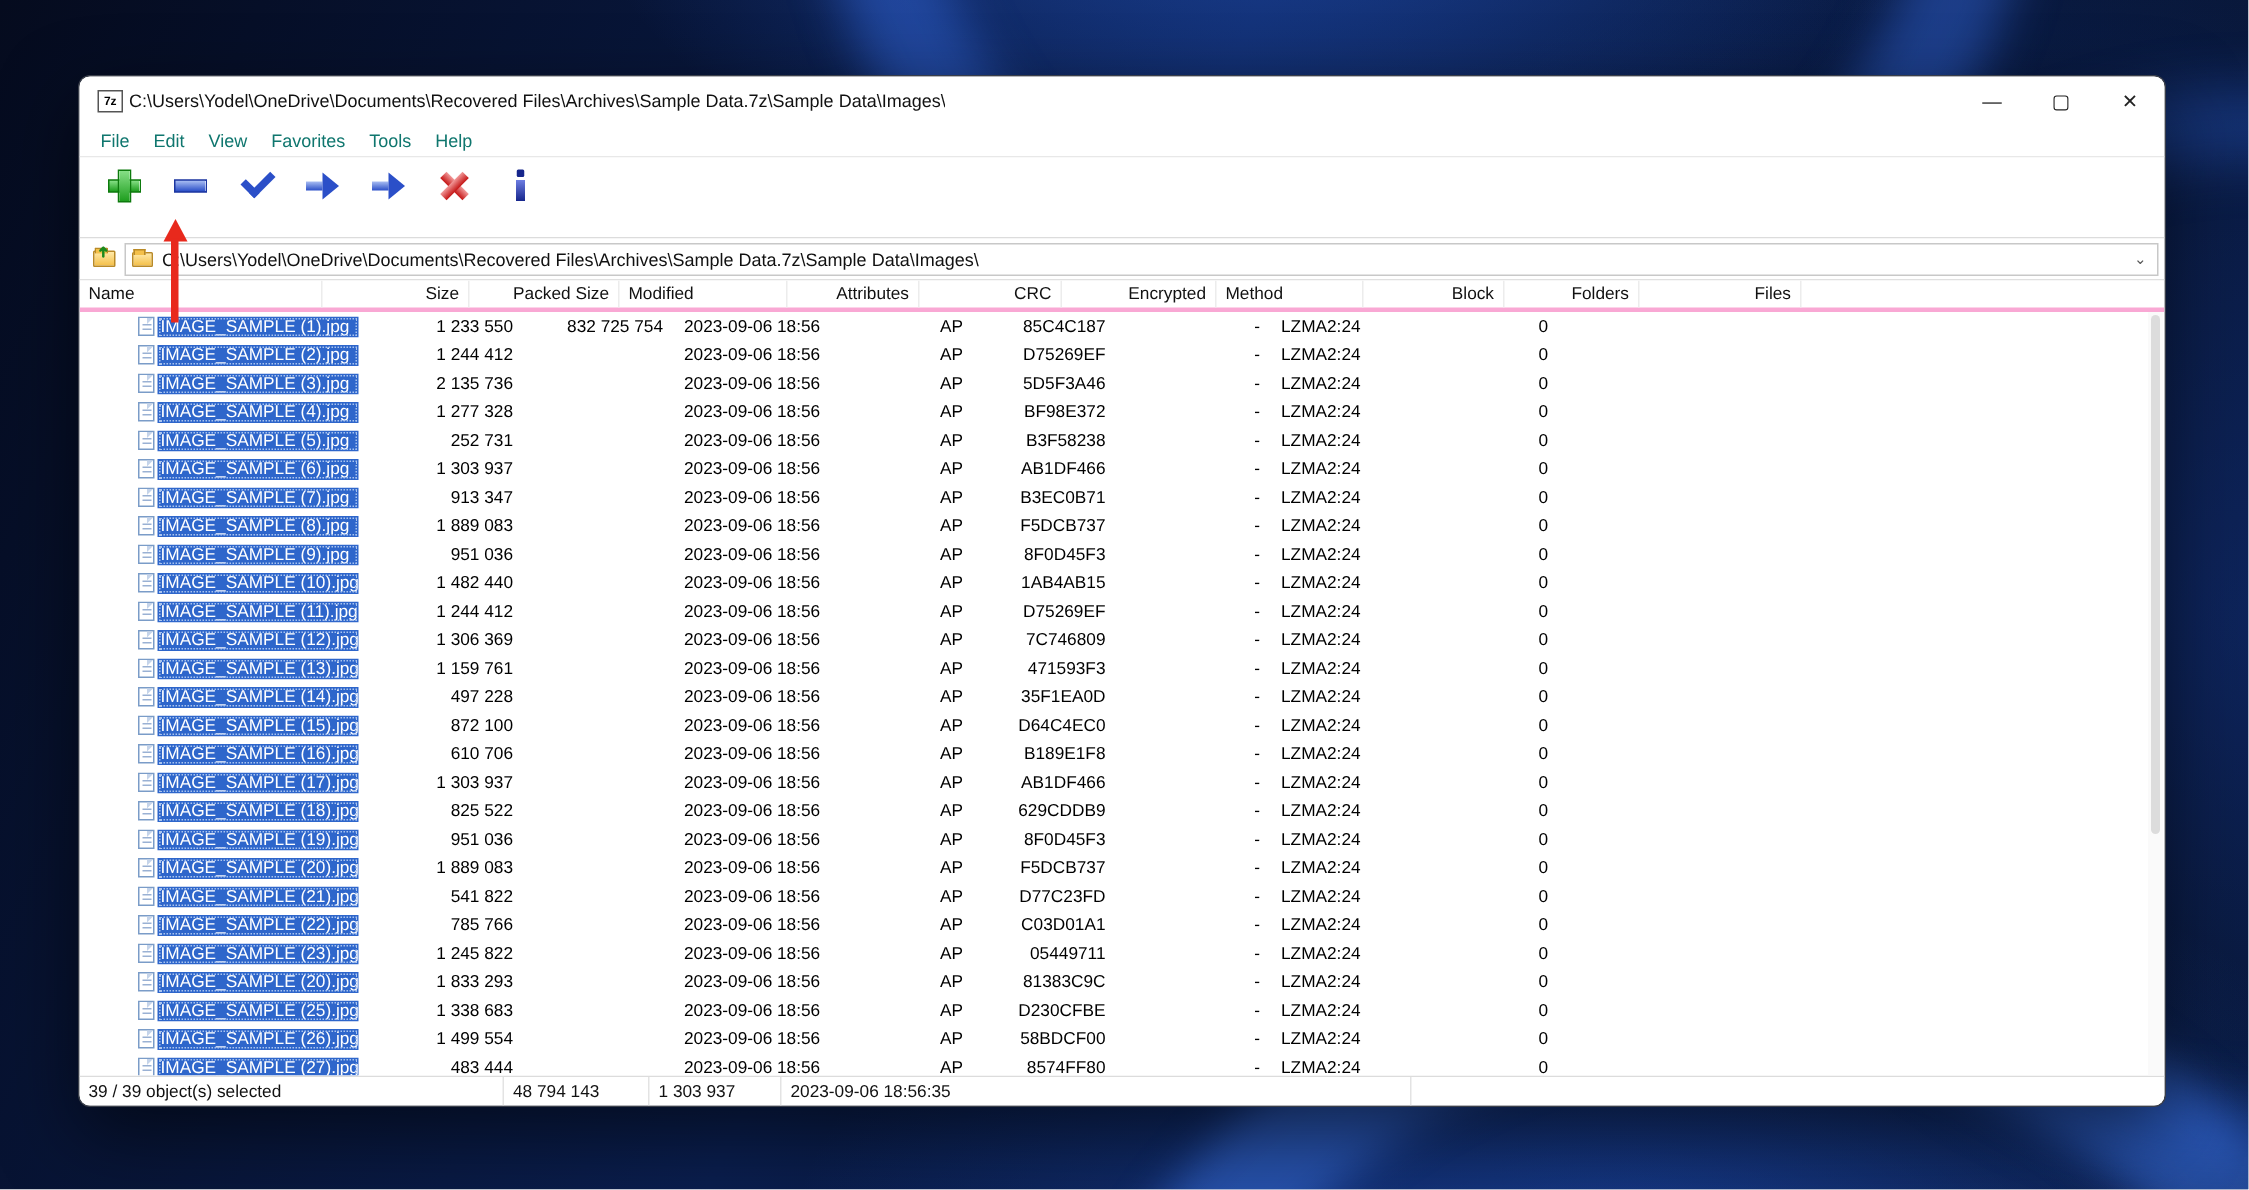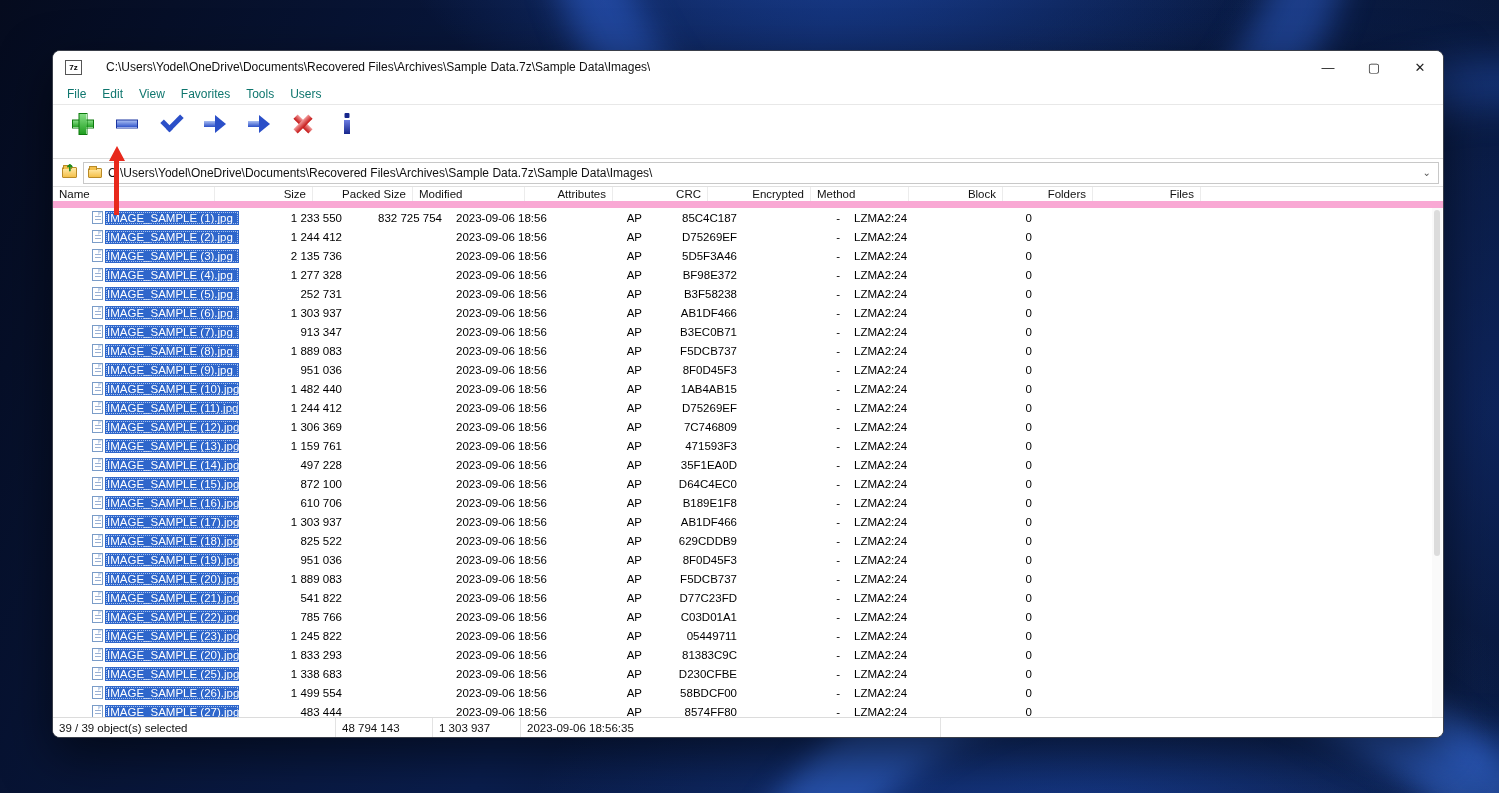--- a/index.html
+++ b/index.html
@@ -22,21 +22,21 @@
   .window{
     position:absolute; left:52px; top:50px; width:1392px; height:688px;
     background:#fff; border-radius:8px; border:1px solid #3a3f4a;
     box-shadow:0 18px 50px rgba(0,0,0,.55);
     display:flex; flex-direction:column; overflow:hidden;
     font-size:12px; color:#000;
   }
 
   .titlebar{ height:32px; flex:0 0 32px; display:flex; align-items:center; background:#fff; padding-left:12px; }
   .app-icon{ width:17px;height:15px; border:1px solid #555; background:#fff; color:#000;
-    font-size:8px; font-weight:bold; display:flex; align-items:center; justify-content:center; margin-right:24px; }
+    font-size:8px; font-weight:bold; display:flex; align-items:center; justify-content:center; margin-right:4px; }
   .title-text{ font-size:12px; color:#111; white-space:nowrap; overflow:hidden; }
   .win-controls{ margin-left:auto; display:flex; height:100%; }
   .win-btn{ width:46px; height:100%; display:flex; align-items:center; justify-content:center; font-size:13px; color:#222; cursor:default; }
 
   .menubar{ height:22px; flex:0 0 22px; display:flex; align-items:center; background:#fff; padding-left:6px; border-bottom:1px solid #e8e8e8; }
   .menu-item{ padding:2px 8px; font-size:12px; color:#0f766e; }
 
   .toolbar{ height:54px; flex:0 0 54px; display:flex; align-items:flex-start; padding:4px 2px 0 8px; border-bottom:1px solid #dcdcdc; background:#fff; }
   .tb-btn{ width:44px; display:flex; flex-direction:column; align-items:center; padding-top:2px;gap:32px; }
   .tb-btn .tb-icon{ width:26px; height:25px; position:relative; }
@@ -62,21 +62,21 @@
   .up-folder::after{ content:"➜"; position:absolute; left:2px; top:-6px; color:#1c8a1c; font-size:10px; transform:rotate(-90deg); font-weight:bold; }
   .addr-field{ flex:1; height:22px; border:1px solid #c8c8c8; display:flex; align-items:center; padding:0 4px; margin-left:2px; background:#fff; }
   .addr-folder{ width:14px; height:10px; background:linear-gradient(#ffe9a8,#f4c04a); border:1px solid #b98a27; border-radius:1px; position:relative; margin-right:6px; flex:0 0 auto; }
   .addr-folder::before{ content:""; position:absolute; left:0; top:-3px; width:6px; height:3px; background:#f4c04a; border:1px solid #b98a27; border-bottom:none; }
   .addr-text{ font-size:12px; color:#111; white-space:nowrap; overflow:hidden; flex:1; }
   .addr-chevron{ color:#555; font-size:10px; padding:0 3px; flex:0 0 auto; }
 
   
   .list{ flex:1; display:flex; flex-direction:column; overflow:hidden; position:relative; background:#fff; }
   .grid-row{ display:grid; grid-template-columns:162px 98px 100px 112px 88px 95px 103px 98px 94px 90px 108px 1fr; align-items:center; }
-  .list-header{ height:21px; flex:0 0 21px; border-bottom:7px solid #f9a8d4; font-size:11.5px; color:#111; }
+  .list-header{ height:21px; flex:0 0 21px; border-bottom:3px solid #f9a8d4; font-size:11.5px; color:#111; }
   .list-header .hcell{ height:100%; display:flex; align-items:center; border-right:1px solid #ececec; padding:0 6px; white-space:nowrap; overflow:hidden; }
   .list-header .hcell.right{ justify-content:flex-end; }
   .rows{ flex:1; overflow:hidden; position:relative; }
   .row{ height:19px; font-size:11.5px; color:#000;padding-left:35px; }
   .cell{ white-space:nowrap; overflow:hidden; padding:0 6px; }
   .cell.num{ text-align:right; }
   .c-name{ display:flex; align-items:center; padding:0 0 0 4px; }
   .file-icon{ width:11px; height:13px; background:#fff; border:1px solid #7a9cc8; position:relative; flex:0 0 auto; margin-right:2px; }
   .file-icon::before{ content:""; position:absolute; right:0; top:0; border-left:4px solid #c5d4ea; border-bottom:4px solid transparent; }
   .file-icon::after{ content:""; position:absolute; left:2px; top:4px; width:6px; height:1px; background:#9ab1d4; box-shadow:0 3px 0 #9ab1d4; }
@@ -114,21 +114,21 @@
         <span class="win-btn close">✕</span>
       </div>
     </div>
 
     <div class="menubar" id="menubar">
         <span class="menu-item">File</span>
         <span class="menu-item">Edit</span>
         <span class="menu-item">View</span>
         <span class="menu-item">Favorites</span>
         <span class="menu-item">Tools</span>
-        <span class="menu-item">Users</span>
+        <span class="menu-item">Help</span>
       </div>
 
     <div class="toolbar" id="toolbar">
         <div class="tb-btn">
           <span class="tb-icon icon-add"></span>
           <span class="tb-label">Add</span>
         </div>
         <div class="tb-btn">
           <span class="tb-icon icon-extract"></span>
           <span class="tb-label">Extract</span>

